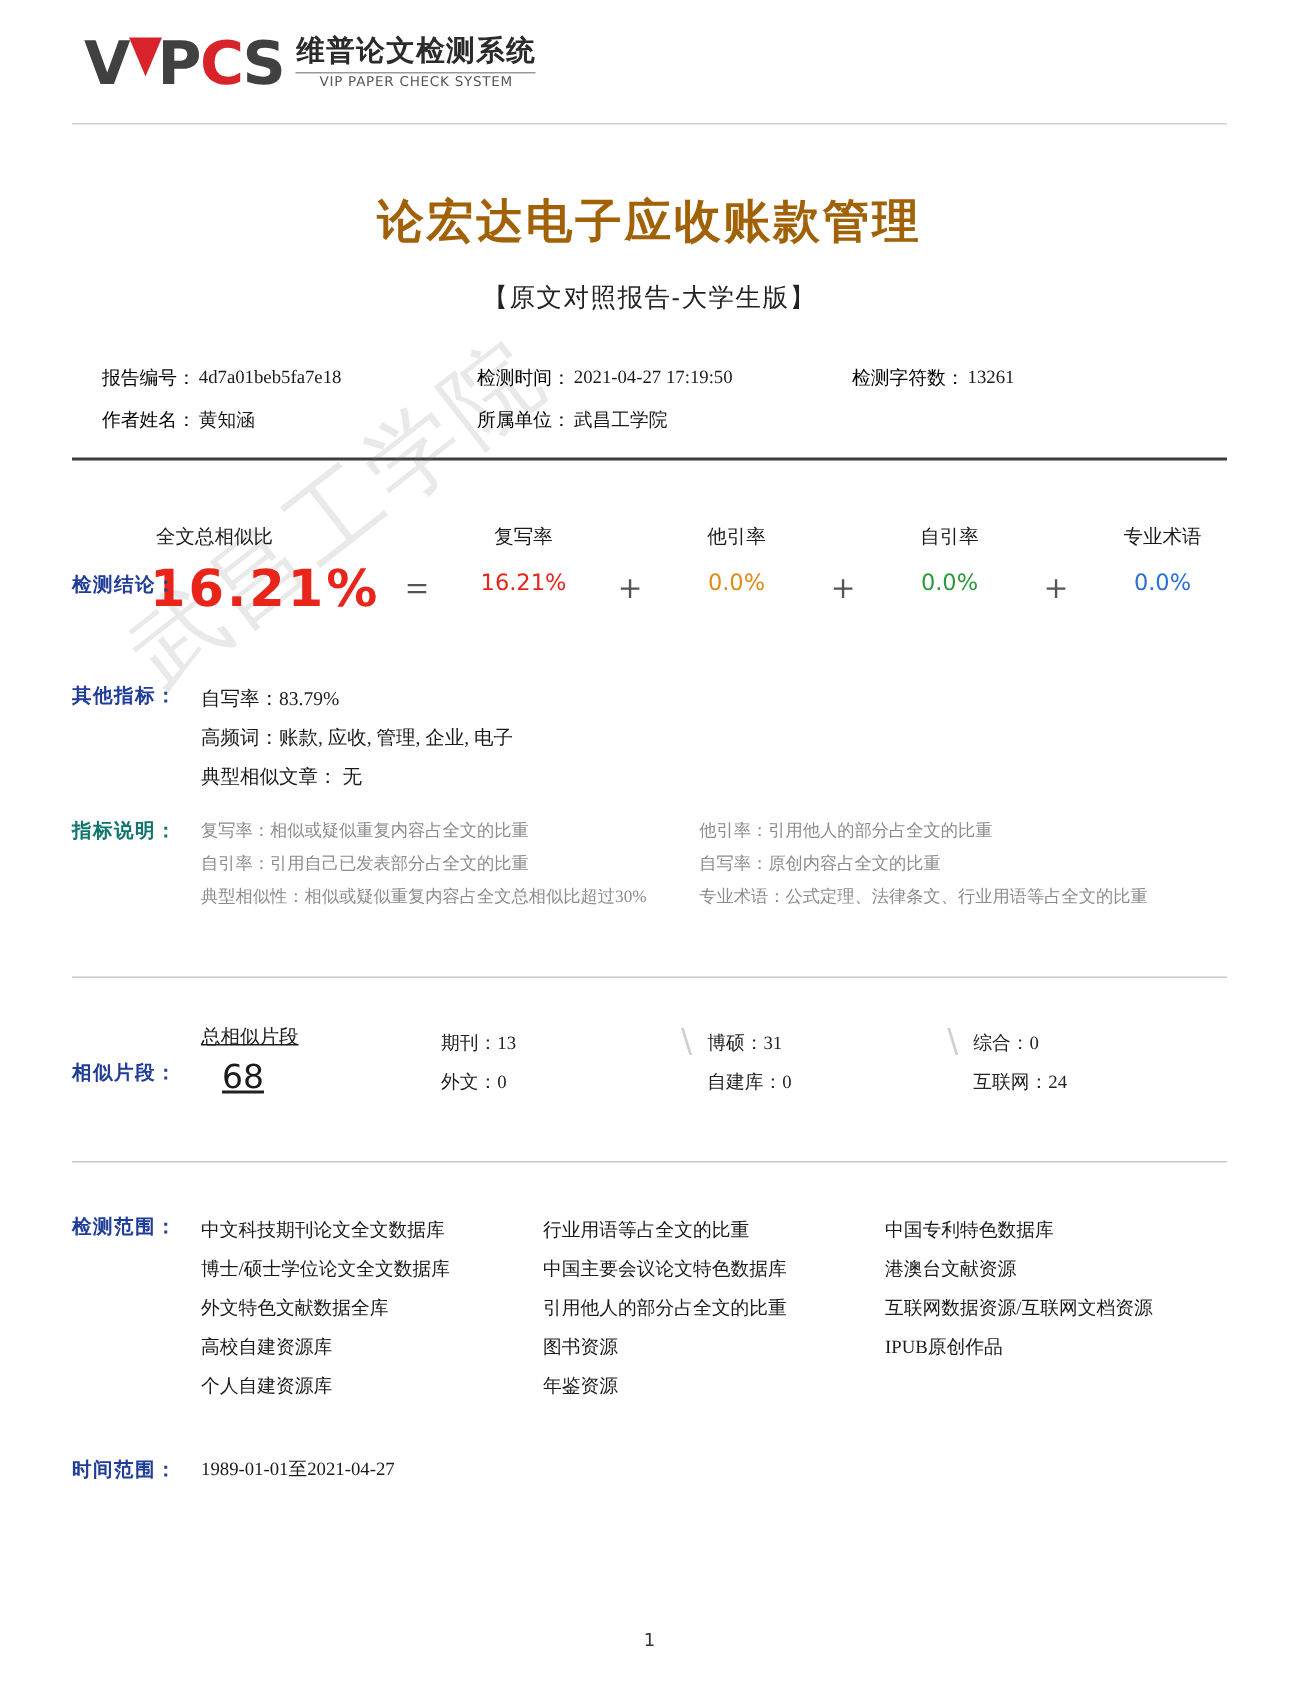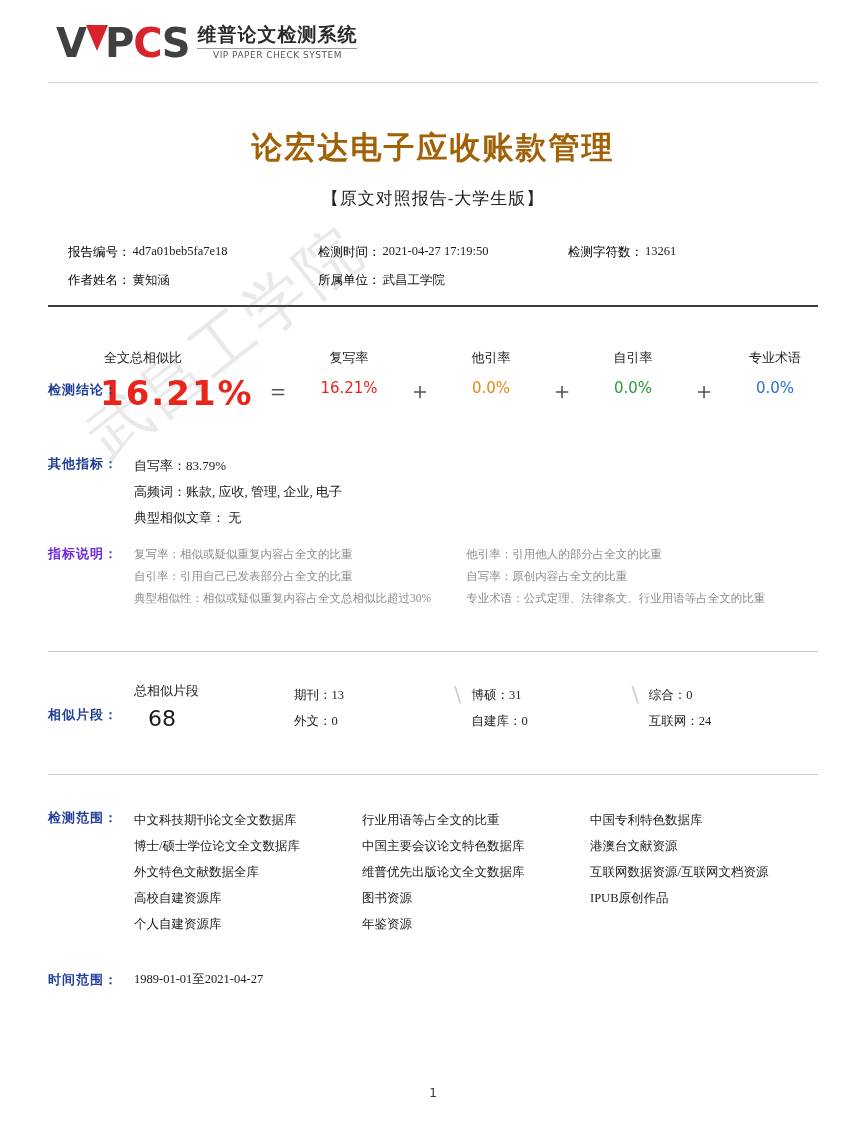--- a/index.html
+++ b/index.html
@@ -213,42 +213,42 @@
     line-height: 26px;
     color: #1a1a1a;
   }
 
   
   .explain {
     margin-top: 12px;
     position: relative;
     min-height: 86px;
   }
-  .explain .side-label { color: #6d28d9; }
+  .explain .side-label { color: #0f766e; }
   .explain-grid {
     margin-left: 86px;
     font-size: 11.5px;
     color: #8c8c8c;
     line-height: 22px;
   }
   .explain-row { display: flex; }
   .ex-c1 { width: 340px; }
   .ex-c2 { width: 360px; }
 
   
   .frag {
     margin-top: 30px;
     position: relative;
     min-height: 70px;
   }
   .frag-body {
     margin-left: 86px;
     display: flex;
   }
-  .frag-total { width: 160px; }
+  .frag-total { width: 160px; text-decoration: underline; }
   .frag-total-label { font-size: 13px; color: #1a1a1a; }
   .frag-total-value {
     font-family: "DejaVu Sans", sans-serif;
     font-size: 22px;
     color: #1a1a1a;
     margin-top: 6px;
     padding-left: 14px;
   }
   .frag-cols { display: flex; flex: 1; }
   .frag-col { width: 150px; font-size: 12.5px; line-height: 26px; }
@@ -452,21 +452,21 @@
       <div class="scope-col">
         <div>中文科技期刊论文全文数据库</div>
         <div>博士/硕士学位论文全文数据库</div>
         <div>外文特色文献数据全库</div>
         <div>高校自建资源库</div>
         <div>个人自建资源库</div>
       </div>
       <div class="scope-col">
         <div>行业用语等占全文的比重</div>
         <div>中国主要会议论文特色数据库</div>
-        <div>维普优先出版论文全文数据库</div>
+        <div>引用他人的部分占全文的比重</div>
         <div>图书资源</div>
         <div>年鉴资源</div>
       </div>
       <div class="scope-col">
         <div>中国专利特色数据库</div>
         <div>港澳台文献资源</div>
         <div>互联网数据资源/互联网文档资源</div>
         <div>IPUB原创作品</div>
       </div>
     </div>

